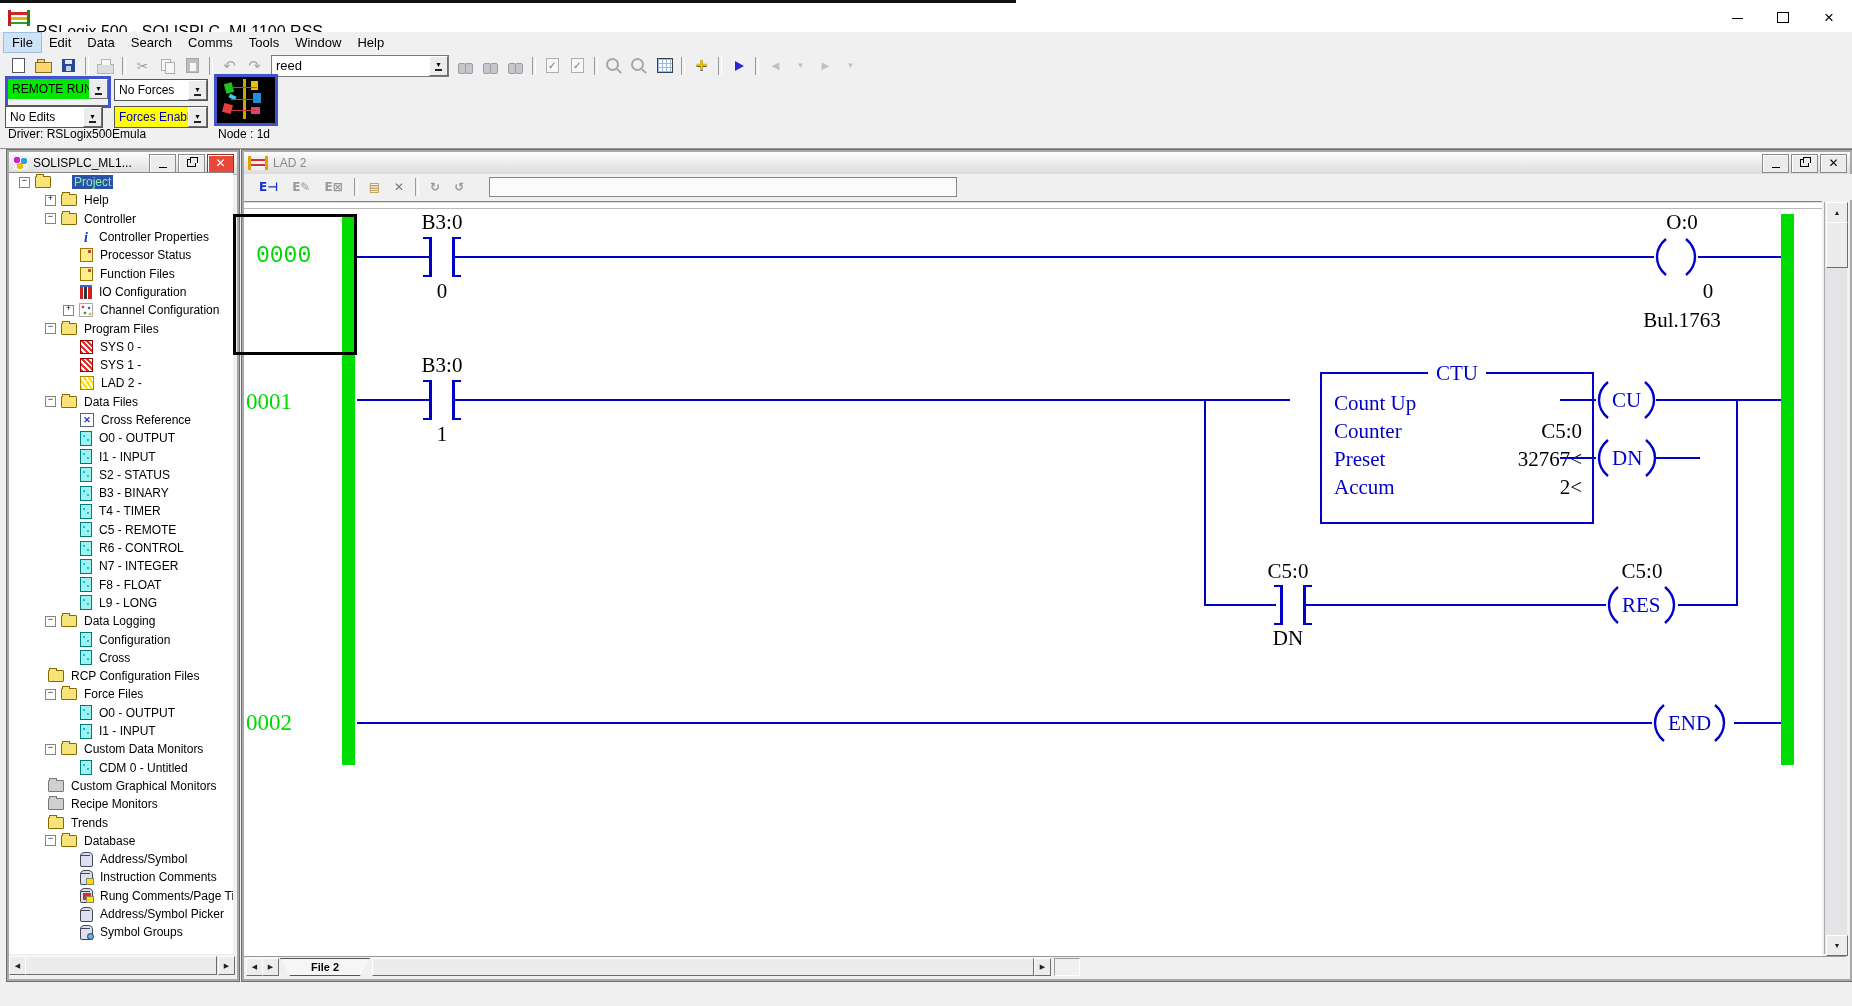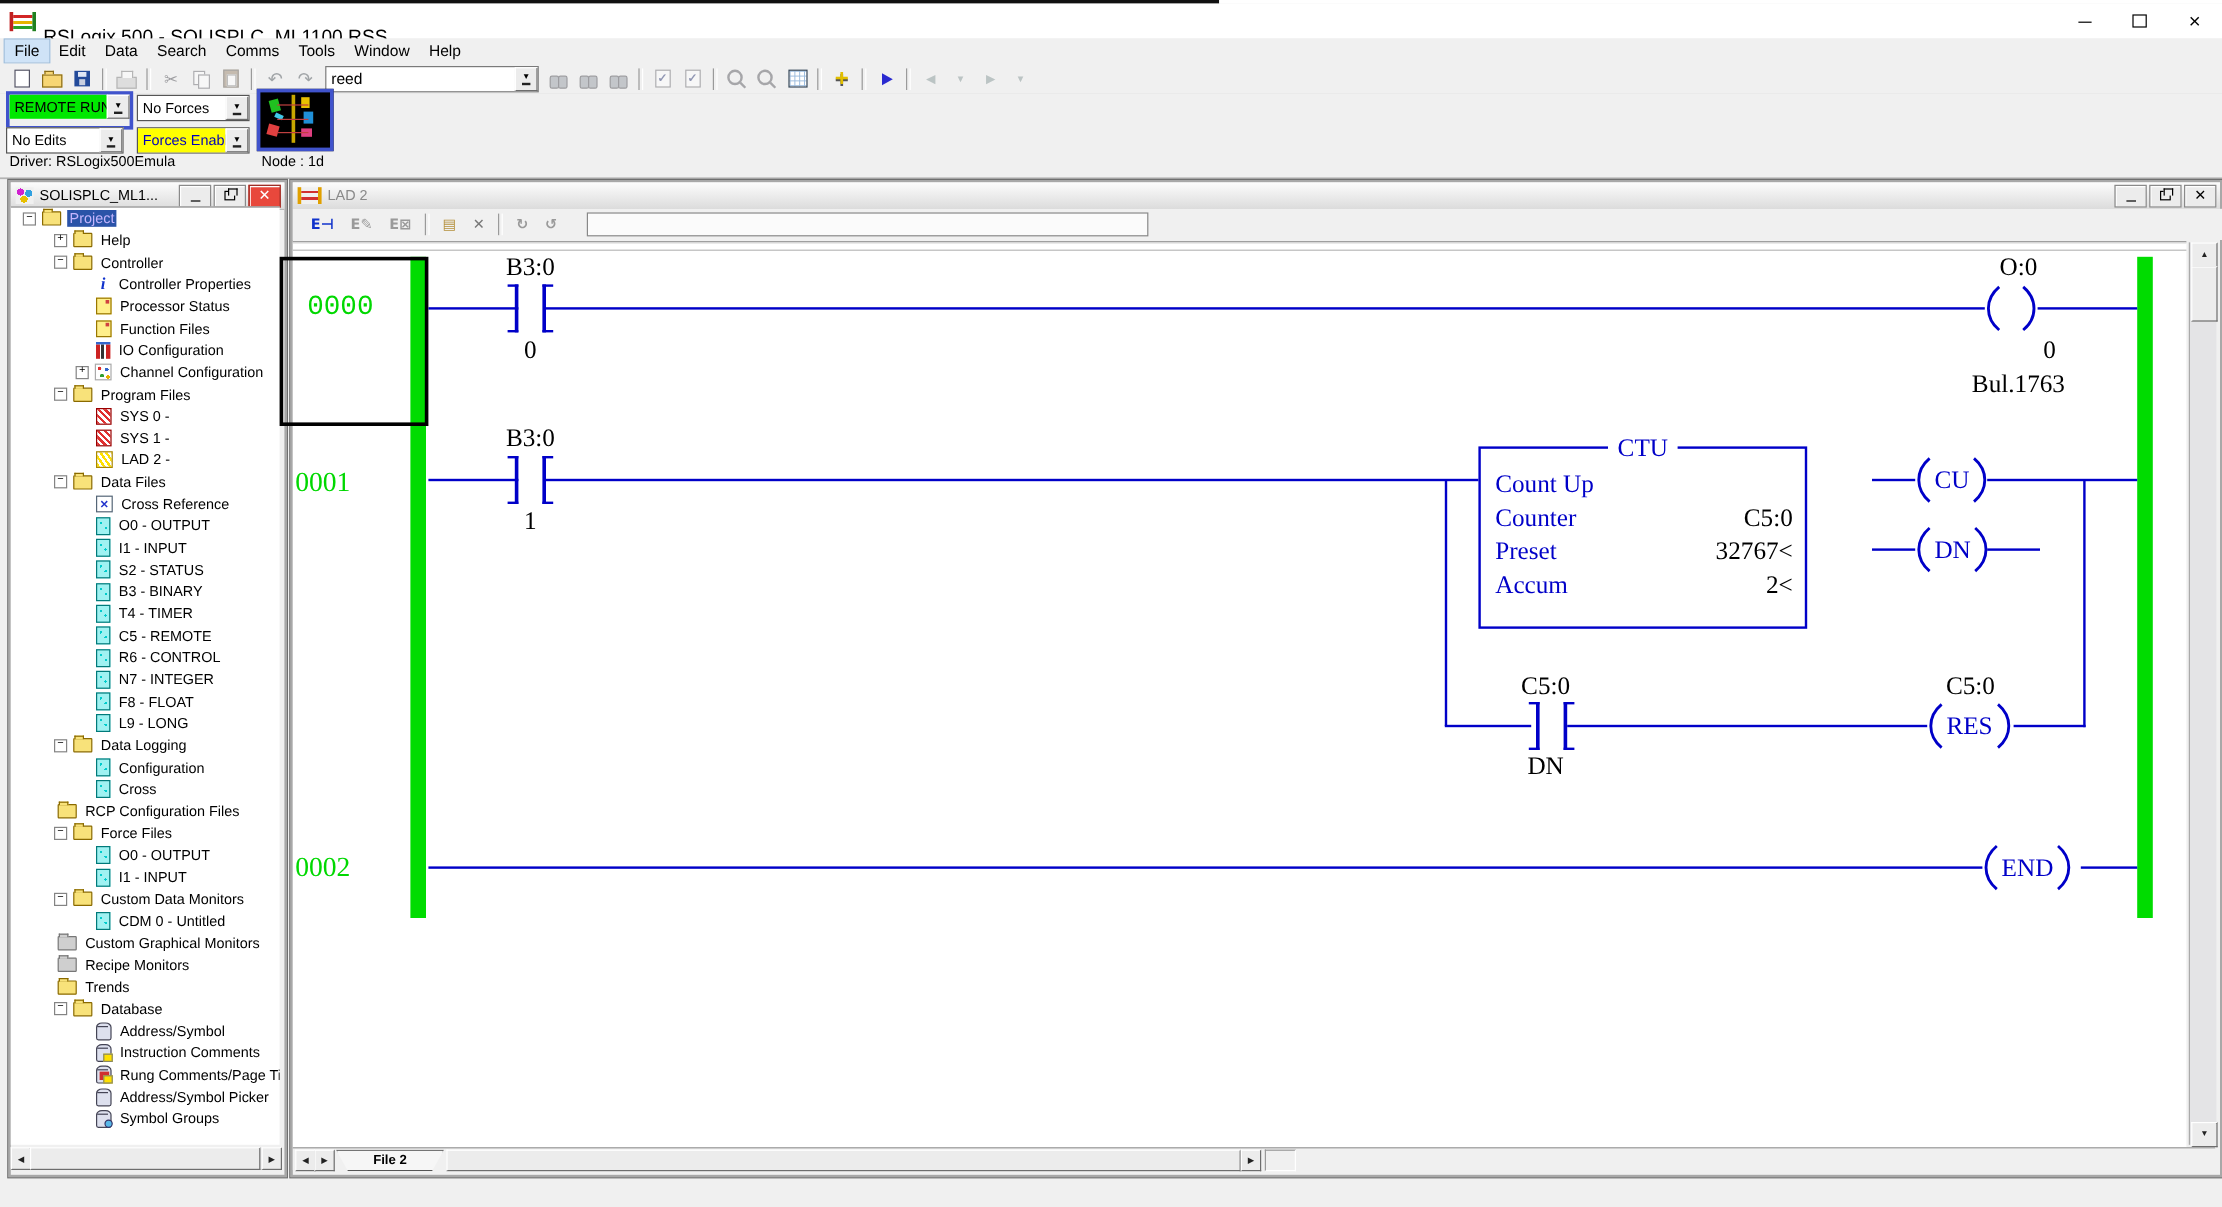--- a/index.html
+++ b/index.html
@@ -94,21 +94,21 @@
      radial-gradient(circle at 4px 4px,#d020d0 3px,#0000 3px),
      radial-gradient(circle at 11px 5px,#30a0e0 3px,#0000 3px),
      radial-gradient(circle at 7px 10px,#e8c000 3px,#0000 3px),#f0f0f0;}
   .ladwin-icon{width:14px;height:14px;background:
      linear-gradient(#0000 20%,#d23030 20% 35%,#0000 35% 60%,#d23030 60% 75%,#0000 75%),#f0f0f0;
      border-left:3px solid #e0a000;border-right:3px solid #e0a000;}
   
   #treearea{position:absolute;left:9px;top:172px;width:224px;height:781px;background:#fff;overflow:hidden;border-top:1px solid #888;}
   .trow{height:18.3px;display:flex;align-items:center;white-space:nowrap;}
   .tlabel{font-size:12px;padding:0 2px;}
-  .sel-label{background:#2a53a8;color:#c4b5fd;}
+  .sel-label{background:#2a53a8;color:#86efac;margin-left:16px;}
   .exp{width:9px;height:9px;border:1px solid #848484;background:#fff;margin-right:5px;flex:none;position:relative;}
   .exp::before{position:absolute;left:0;top:-1px;width:9px;text-align:center;font:9px/9px "Liberation Mono",monospace;}
   .exp.minus::before{content:"−";}
   .exp.plus::before{content:"+";}
   .pl-root{padding-left:10px;}
   .pl-l1e{padding-left:36px;}
   .pl-l1{padding-left:39px;}
   .pl-l2e{padding-left:54px;}
   .pl-l2{padding-left:71px;}
   .tico{flex:none;margin-right:5px;}
@@ -615,21 +615,21 @@
   <div class="laddr" style="left:1622px;top:308px;">Bul.1763</div>
 
   <div class="lnum" style="left:246px;top:389px;">0001</div>
   <div class="wire" style="left:357px;top:399px;width:75px;"></div>
   <div class="wire" style="left:455px;top:399px;width:835px;"></div>
   <div class="cbL" style="left:423px;top:380px;"></div>
   <div class="cbR" style="left:452px;top:380px;"></div>
   <div class="laddr" style="left:382px;top:353px;">B3:0</div>
   <div class="laddr" style="left:382px;top:422px;">1</div>
 
-  <div class="ctublock" style="left:1232px;top:372px;width:270px;height:148px;">
+  <div class="ctublock" style="left:1320px;top:372px;width:270px;height:148px;">
     <div class="ctutitle">CTU</div>
     <div class="bl" style="top:17px;">Count Up</div>
     <div class="bl" style="top:45px;">Counter</div>
     <div class="bv" style="top:45px;">C5:0</div>
     <div class="bl" style="top:73px;">Preset</div>
     <div class="bv" style="top:73px;">32767&lt;</div>
     <div class="bl" style="top:101px;">Accum</div>
     <div class="bv" style="top:101px;">2&lt;</div>
   </div>
 

